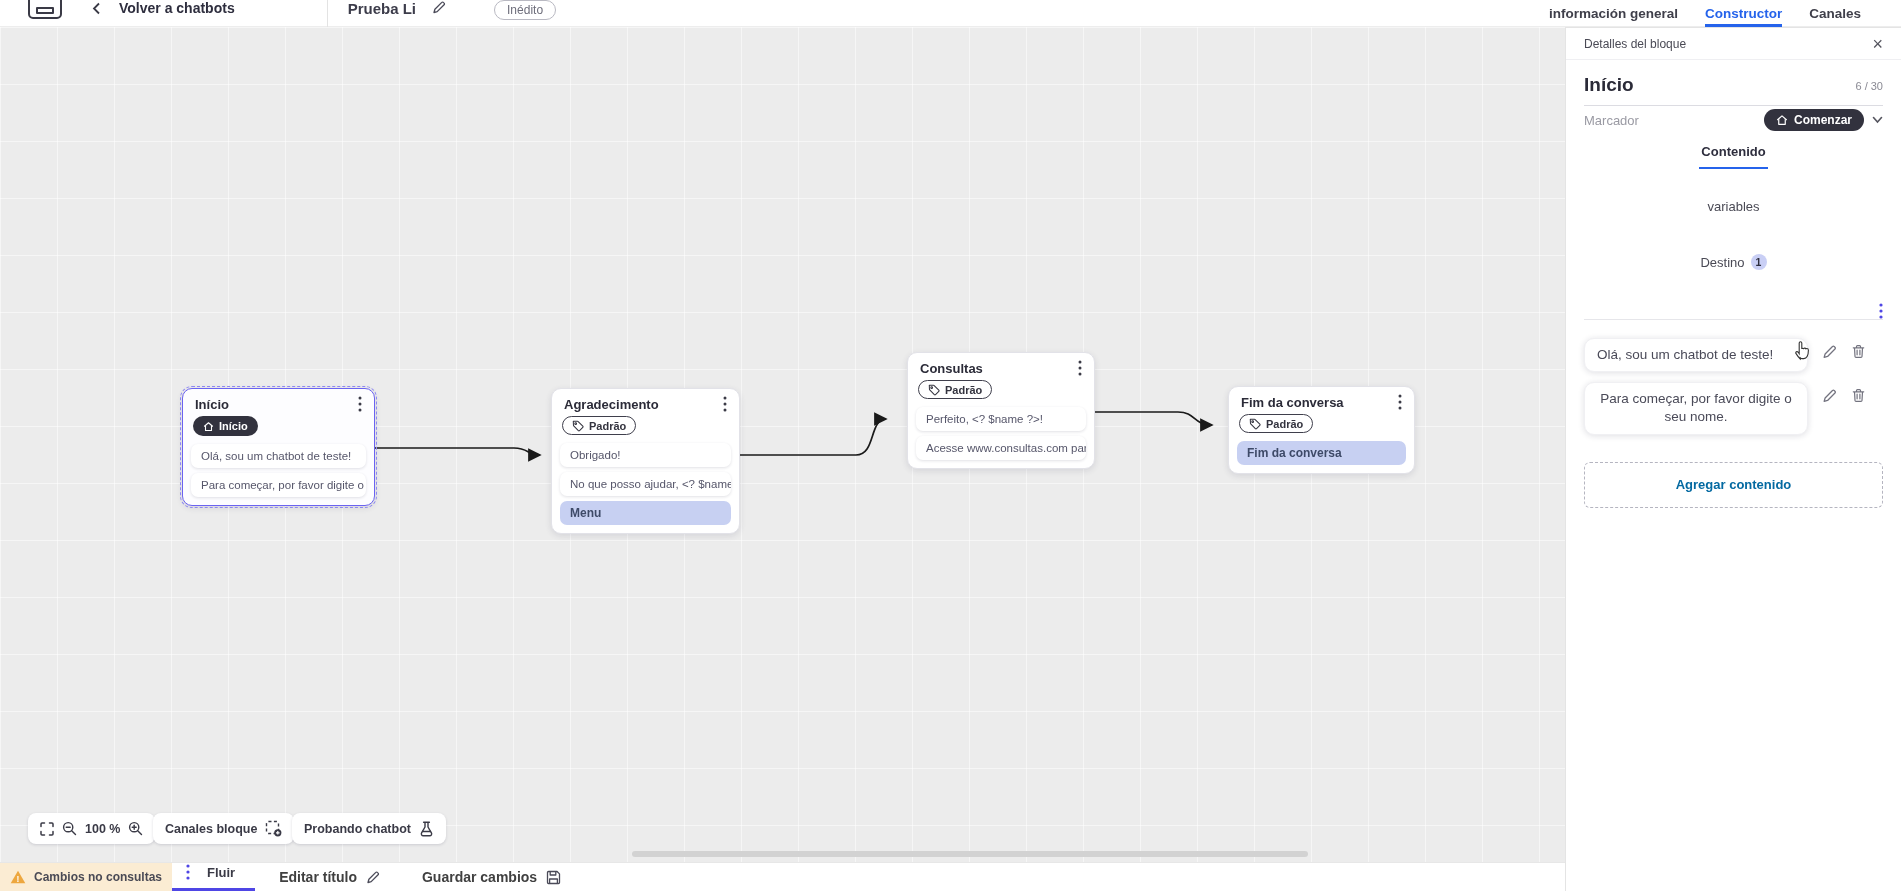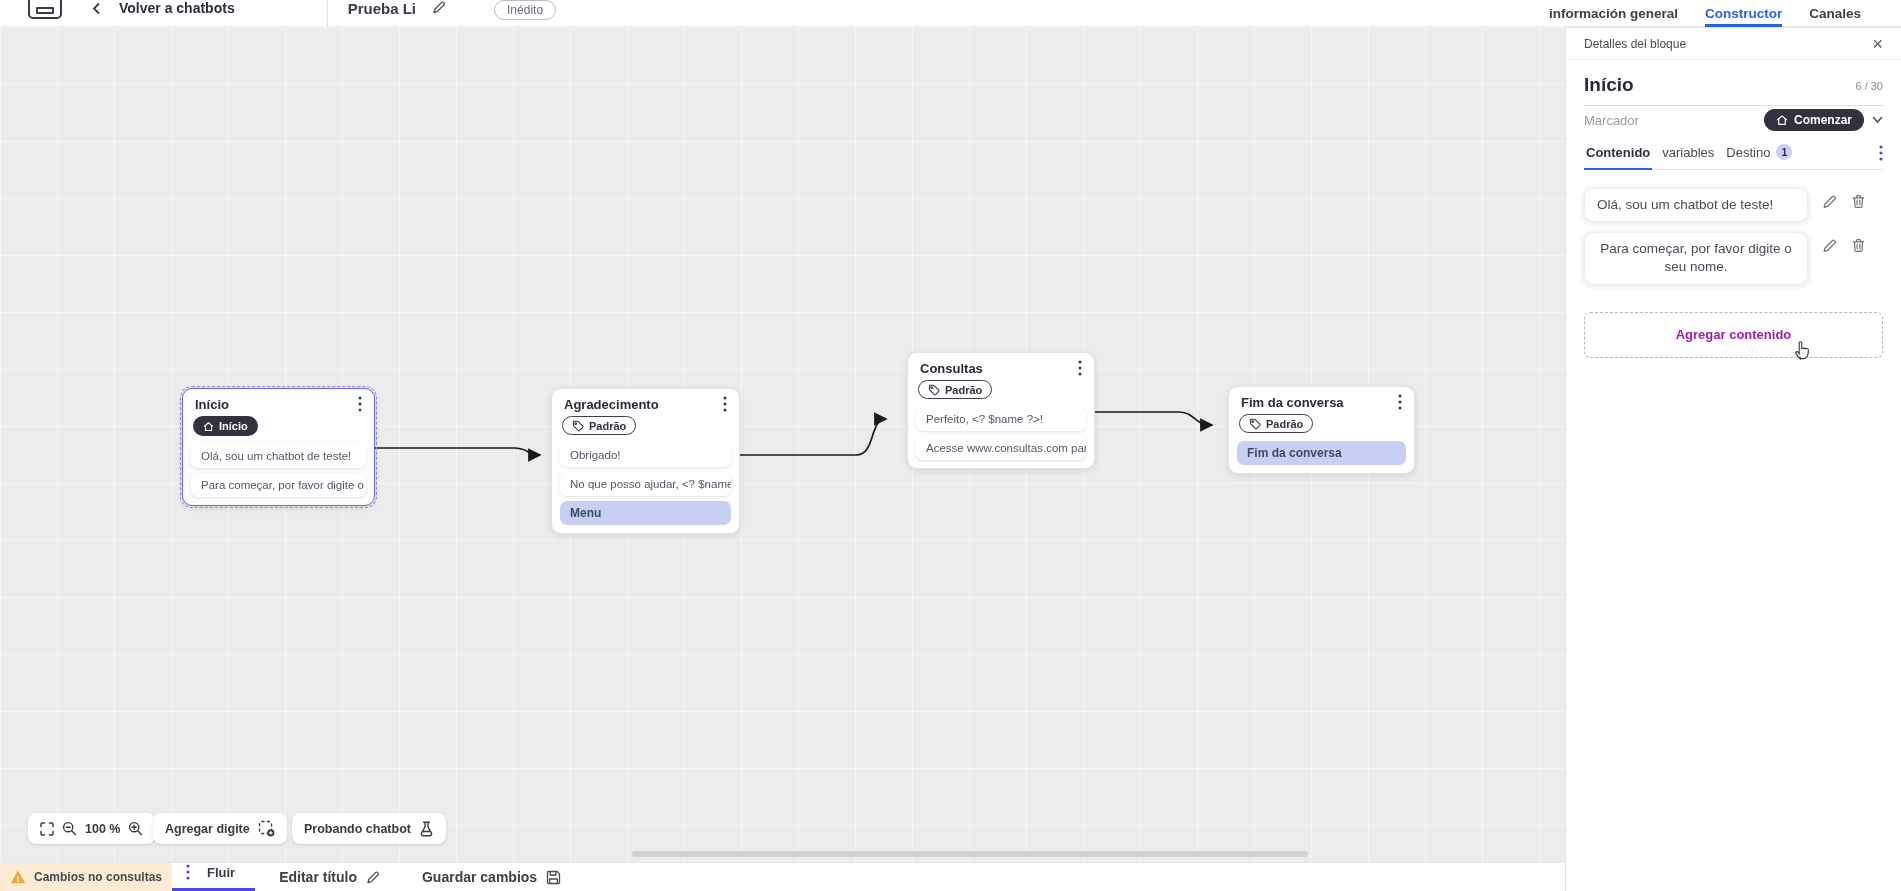--- a/index.html
+++ b/index.html
@@ -67,36 +67,36 @@
   .name-row { display:flex; align-items:flex-end; justify-content:space-between;
               border-bottom:1px solid #dcdce2; margin-top:14px; padding-bottom:9px;}
   .name-row .name { font-size:19px; font-weight:700; color:#2b2b38;}
   .name-row .counter { font-size:11px; color:#8a8a94; margin-bottom:4px;}
   .marker-row { display:flex; align-items:center; justify-content:space-between; margin:3px 0 4px;}
   .marker-label { font-size:13px; color:#9a9aa3;}
   .marker-right { display:flex; align-items:center; gap:8px;}
   .pill-dark { display:inline-flex; align-items:center; gap:6px; background:#32323e; color:#fff;
                border-radius:12px; height:22px; padding:0 12px; font-size:12px; font-weight:700; cursor:pointer;}
   .chev-down { color:#55555f; }
-  .panel-tabs { display:flex; align-items:center; gap:8px; border-bottom:1px solid #e6e6ea; margin-top:6px;}
+  .panel-tabs { display:flex; align-items:center; gap:24px; border-bottom:1px solid #e6e6ea; margin-top:6px;flex-direction:column;}
   .p-tab { padding:7px 2px 8px; font-size:13px; color:#4a4a55; border-bottom:2px solid transparent;
            margin-bottom:-1px; display:flex; align-items:center; gap:6px; cursor:pointer;}
   .p-tab.active { color:#2e2e3e; font-weight:700; border-bottom-color:#2563eb;}
   .num-badge { width:16px; height:16px; border-radius:50%; background:#c9cff5; color:#2e2e3e;
                font-size:10.5px; font-weight:700; display:flex; align-items:center; justify-content:center;}
   .panel-kebab { margin-left:auto; color:#4f46e5; cursor:pointer; display:flex;}
   .content-item { display:flex; align-items:flex-start; gap:14px; margin-top:18px;}
   .content-item + .content-item { margin-top:10px;text-align:center;}
   .content-card { width:224px; background:#fff; border:1px solid #f0f0f3; border-radius:10px;
                   box-shadow:0 1px 6px rgba(30,30,60,.14); padding:7px 12px; font-size:13.5px;
                   color:#4a4a58; line-height:1.35;}
   .ci-icon { color:#73737f; margin-top:6px; cursor:pointer;}
   .add-content { margin-top:27px; height:46px; border:1px dashed #b5b5c0; border-radius:6px;
                  display:flex; align-items:center; justify-content:center; font-size:13px; font-weight:600;
-                 color:#a21caf; cursor:pointer;}
+                 color:#0369a1; cursor:pointer;}
 
   
   .statusbar { position:absolute; left:0; bottom:0; width:1565px; height:29px; background:#fff;
                border-top:1px solid #e7e7e7; display:flex; align-items:stretch; z-index:25;}
   .warn-chip { width:172px; background:#fbecd3; display:flex; align-items:center; justify-content:center;
                gap:8px; font-size:12px; font-weight:600; color:#4a4a55;}
   .flow-tab { display:flex; align-items:center; gap:17px; padding:0 20px 7px 14px; border-bottom:3px solid #4f46e5; cursor:pointer;}
   .flow-tab .flow-label { font-size:13px; font-weight:700; color:#3a3a46;}
   .sb-item { display:flex; align-items:center; gap:9px; font-size:14px; font-weight:600; color:#404040; cursor:pointer;}
   .sb-item.edit { margin-left:24px;}
@@ -247,21 +247,21 @@
       </svg>
     <span>100 %</span>
     <svg width="15" height="15" viewBox="0 0 15 15" fill="none" stroke="#3a3a46" stroke-width="1.4" stroke-linecap="round">
         <circle cx="6.2" cy="6.2" r="4.6"></circle>
         <line x1="9.7" y1="9.7" x2="13.5" y2="13.5"></line>
         <line x1="4.2" y1="6.2" x2="8.2" y2="6.2"></line>
         <line x1="6.2" y1="4.2" x2="6.2" y2="8.2"></line>
       </svg>
   </div>
   <div class="c-btn" style="left:153px;">
-    <span>Agregar digite</span>
+    <span>Canales bloque</span>
     <svg width="17" height="17" viewBox="0 0 17 17" fill="none">
         <rect x="1.5" y="1.5" width="12" height="12" rx="2" stroke="#3a3a46" stroke-width="1.4" stroke-dasharray="3 2.4"></rect>
         <circle cx="12.8" cy="12.8" r="3.6" fill="#3a3a46"></circle>
         <path d="M12.8,11 v3.6 M11,12.8 h3.6" stroke="#fff" stroke-width="1.2"></path>
       </svg>
   </div>
   <div class="c-btn" style="left:292px;">
     <span>Probando chatbot</span>
     <svg width="15" height="16" viewBox="0 0 15 16" fill="none" stroke="#3a3a46" stroke-width="1.4" stroke-linecap="round" stroke-linejoin="round">
         <path d="M4.6,1.2 h5.8 M6,1.2 V6 L2.6,11.9 a1.9,1.9 0 0 0 1.65,2.85 h6.5 a1.9,1.9 0 0 0 1.65,-2.85 L9,6 V1.2"></path>

